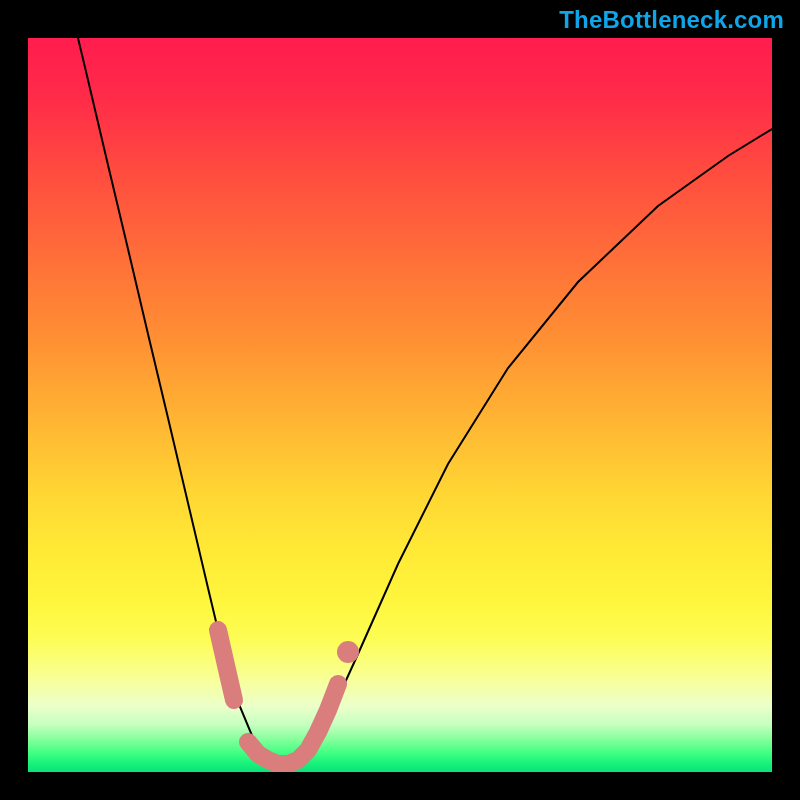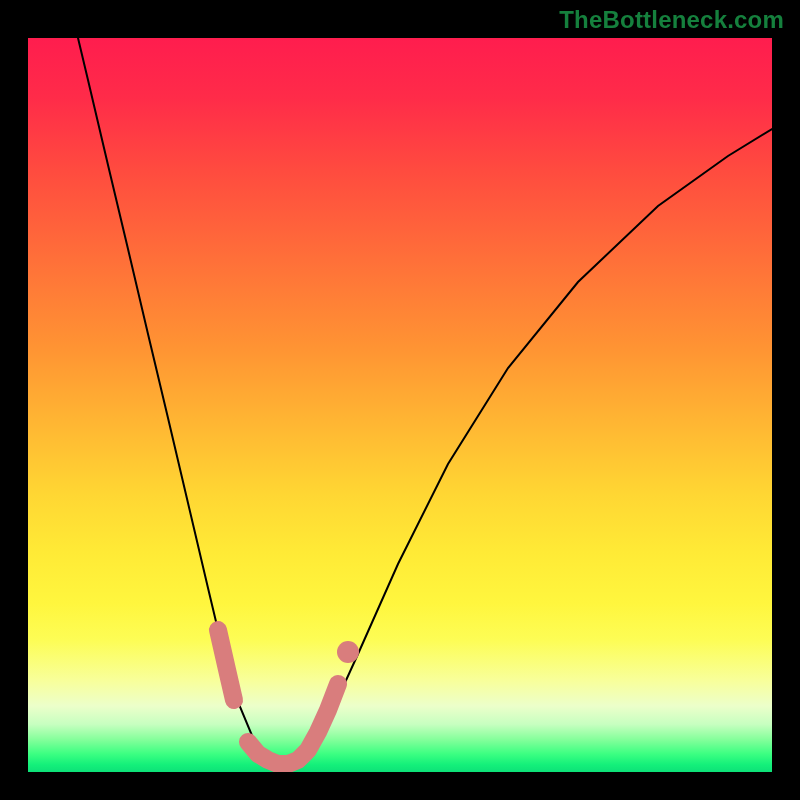--- a/index.html
+++ b/index.html
@@ -18,21 +18,21 @@
     height: 800px;
     background: #000;
   }
 
   .watermark {
     position: absolute;
     top: 6px;
     right: 16px;
     font-size: 24px;
     font-weight: 600;
-    color: #15803d;
+    color: #0ea5e9;
     letter-spacing: 0.2px;
     z-index: 10;
   }
 
   .plot-area {
     position: absolute;
     left: 28px;
     top: 38px;
     width: 744px;   
     height: 734px;  

